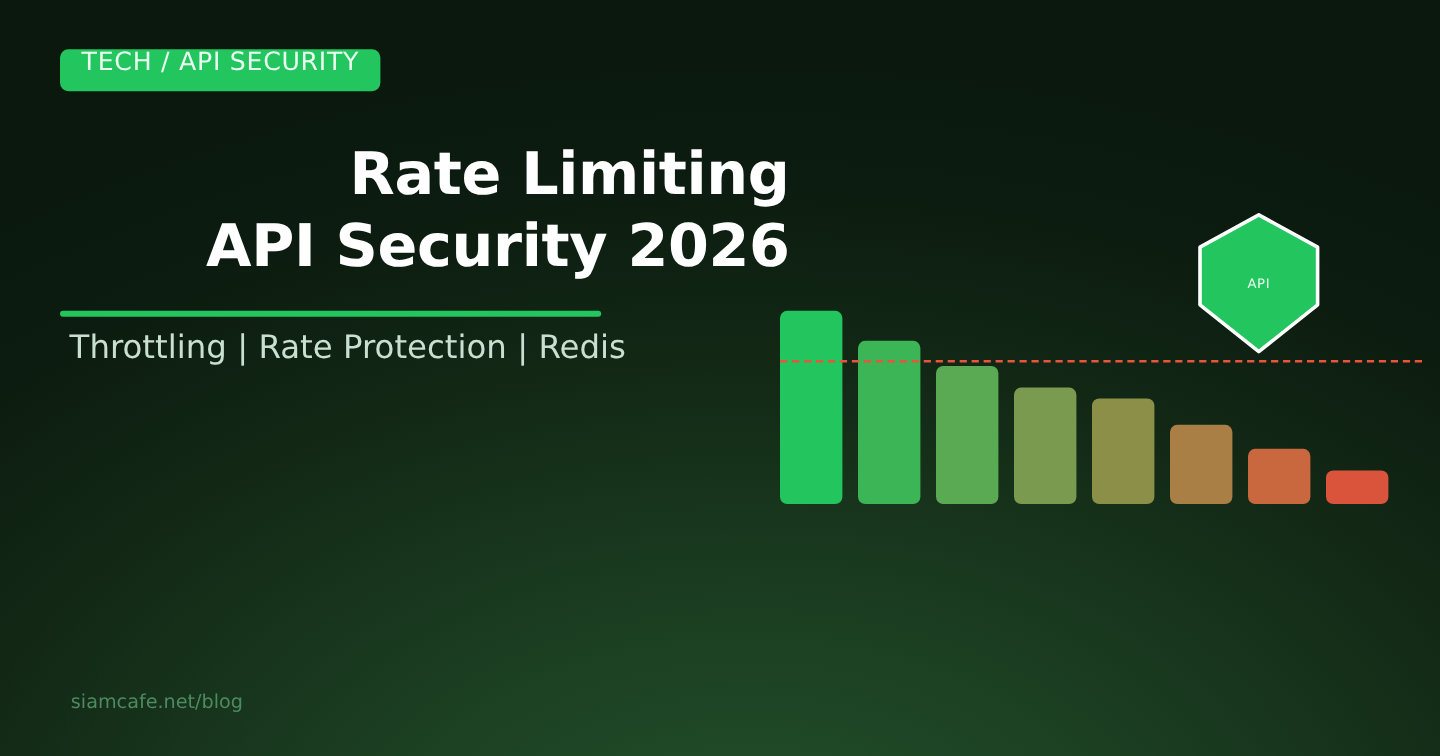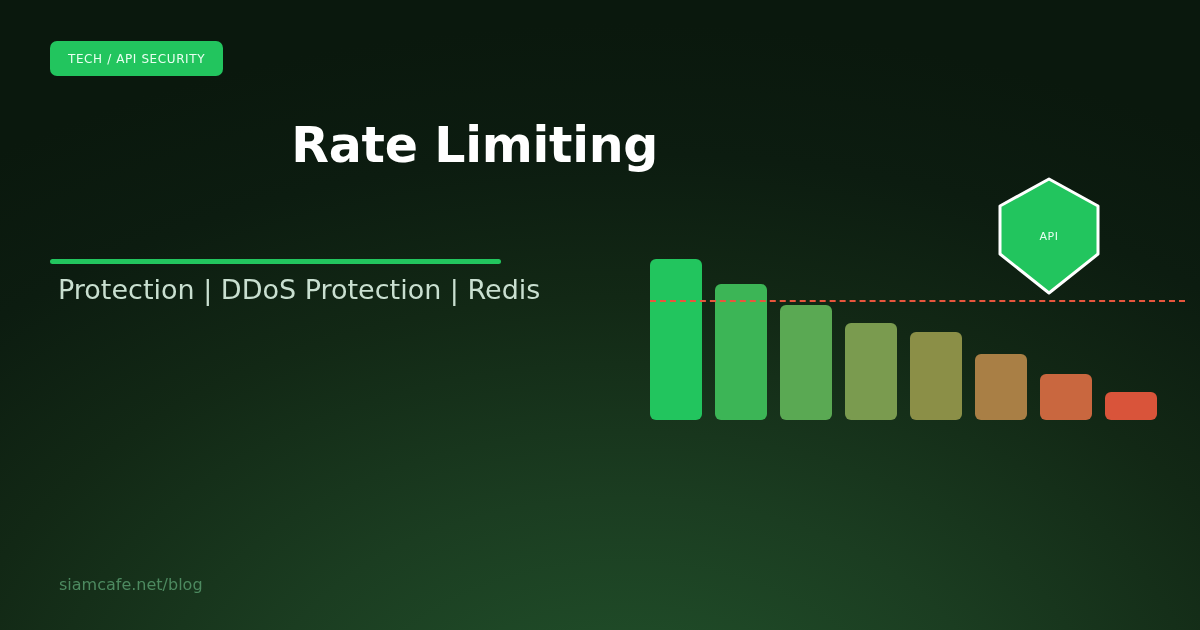--- a/index.html
+++ b/index.html
@@ -26,26 +26,25 @@
       linear-gradient(135deg, #0a170d 0%, #0d2011 45%, #142c18 100%);
   }
 
   
   .badge {
     position: absolute;
     left: 50px;
     top: 41px;
     height: 35px;
     display: flex;
-    align-items: center;
     padding: 0 18px;
     border-radius: 7px;
     background: #22c55e;
     color: #eafff1;
-    font-size: 12px;
+    font-size: 21px;
     letter-spacing: 0.6px;
     line-height: 1;
     white-space: nowrap;
   }
 
   
   .headline {
     position: absolute;
     left: 58px;
     top: 116px;
@@ -154,25 +153,26 @@
 <body>
 
 <div class="canvas">
 
   <div class="badge">
     <span>TECH / API SECURITY</span>
   </div>
 
   <h1 class="headline">
     <span class="line">Rate Limiting</span>
+    <span class="line">API Security 2026</span>
   </h1>
 
   <div class="divider"></div>
 
-  <div class="subtitle">Protection | DDoS Protection | Redis</div>
+  <div class="subtitle">Throttling | Rate Protection | Redis</div>
 
   <div class="footer-url">siamcafe.net/blog</div>
 
   <div class="chart">
 
     <div class="bars">
         <div class="bar" style="left: 0px; height: 161px; background: rgb(34, 197, 94);"></div>
         <div class="bar" style="left: 65px; height: 136px; background: rgb(60, 181, 86);"></div>
         <div class="bar" style="left: 130px; height: 115px; background: rgb(90, 169, 83);"></div>
         <div class="bar" style="left: 195px; height: 97px; background: rgb(122, 155, 79);"></div>

